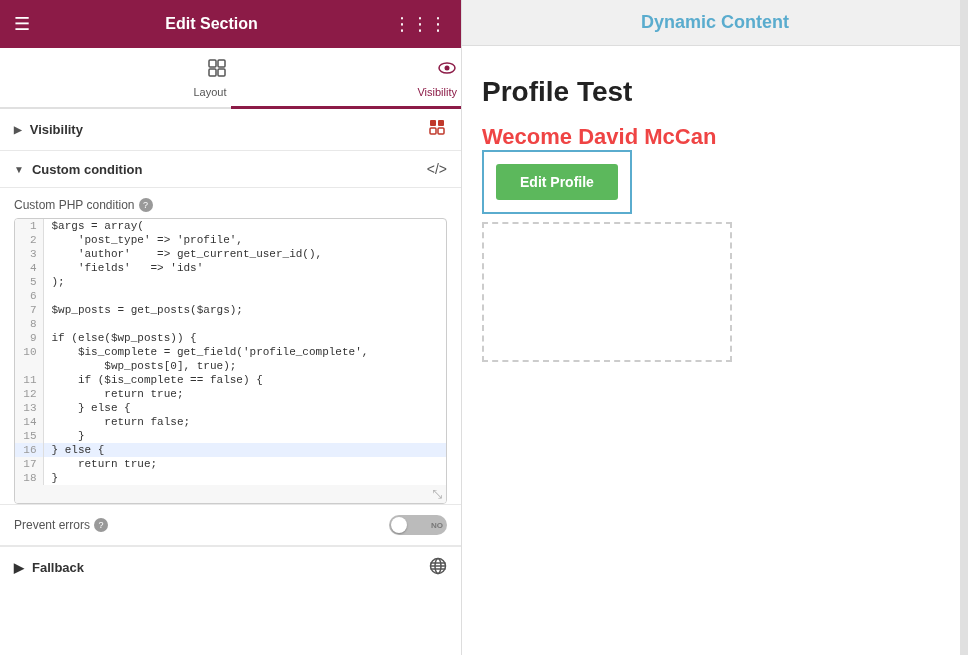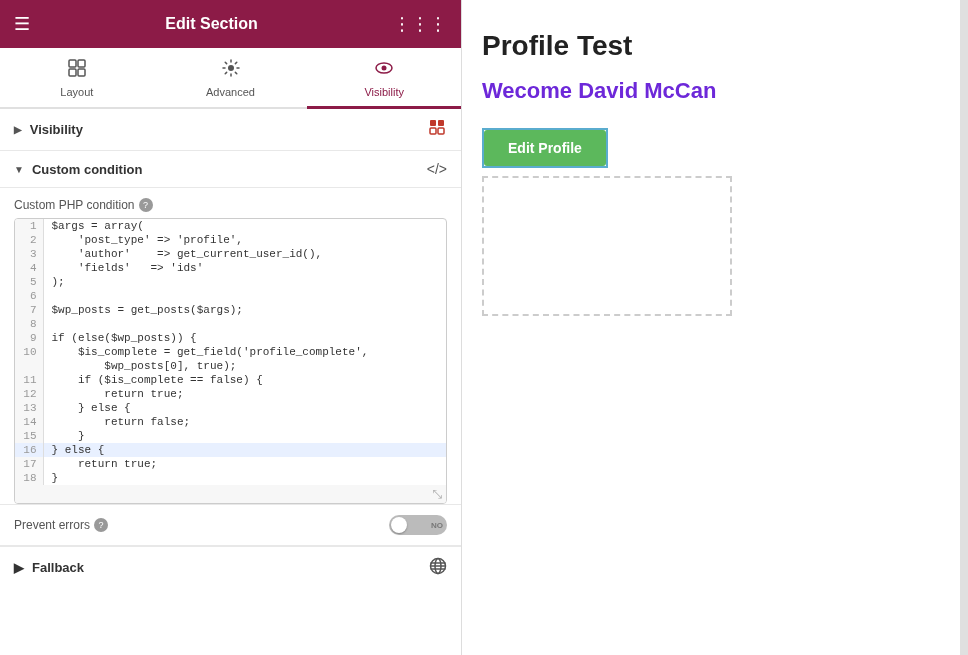--- a/index.html
+++ b/index.html
@@ -42,21 +42,21 @@
     .tabs {
       display: flex;
       border-bottom: 2px solid #e0e0e0;
       background: #fff;
       flex-shrink: 0;
     }
     .tab {
       flex: 1;
       display: flex;
       flex-direction: column;
-      align-items: center;
+      align-items: flex-end;
       padding: 10px 4px 8px;
       cursor: pointer;
       font-size: 11px;
       color: #555;
       border-bottom: 3px solid transparent;
       margin-bottom: -2px;
     }
     .tab.active {
       color: #8c1b47;
       border-bottom: 3px solid #8c1b47;
@@ -243,27 +243,26 @@
     }
     .profile-title {
       font-size: 28px;
       font-weight: 700;
       color: #222;
       margin-bottom: 16px;
     }
     .welcome-text {
       font-size: 22px;
       font-weight: 700;
-      color: #6d28d9;
-      margin-bottom: 24px;
+      color: #ef4444;
     }
     .edit-profile-btn-wrapper {
       border: 2px solid #5aacce;
       display: inline-block;
-      padding: 0;
+      padding: 12px;
     }
     .edit-profile-btn {
       background: #5cb85c;
       color: #fff;
       border: none;
       padding: 10px 24px;
       font-size: 14px;
       font-weight: 600;
       cursor: pointer;
       border-radius: 3px;
@@ -322,29 +321,20 @@
       <span class="tab-icon">
         <svg width="20" height="20" viewBox="0 0 20 20" fill="none">
             <rect x="2" y="2" width="7" height="7" rx="1" stroke="#555" stroke-width="1.5"></rect>
             <rect x="11" y="2" width="7" height="7" rx="1" stroke="#555" stroke-width="1.5"></rect>
             <rect x="2" y="11" width="7" height="7" rx="1" stroke="#555" stroke-width="1.5"></rect>
             <rect x="11" y="11" width="7" height="7" rx="1" stroke="#555" stroke-width="1.5"></rect>
           </svg>
       </span>
       <span>Layout</span>
     </div>
-    <div class="tab">
-      <span class="tab-icon">
-        <svg width="20" height="20" viewBox="0 0 20 20">
-            <circle cx="10" cy="10" r="3" fill="#555"></circle>
-            <path d="M10 2v2M10 16v2M2 10h2M16 10h2M4.22 4.22l1.42 1.42M14.36 14.36l1.42 1.42M4.22 15.78l1.42-1.42M14.36 5.64l1.42-1.42" stroke="#555" stroke-width="1.5" stroke-linecap="round"></path>
-          </svg>
-      </span>
-      <span>Advanced</span>
-    </div>
     <div class="tab active">
       <span class="tab-icon">
         <svg width="20" height="20" viewBox="0 0 20 20">
             <ellipse cx="10" cy="10" rx="8" ry="5" stroke="#8c1b47" stroke-width="1.5" fill="none"></ellipse>
             <circle cx="10" cy="10" r="2.5" fill="#8c1b47"></circle>
           </svg>
       </span>
       <span style="color:#8c1b47">Visibility</span>
     </div>
   </div>
@@ -490,20 +480,23 @@
     </span>
   </div>
 
 </div>
 
 <div style="position:relative;width:0;height:655px;">
   
 </div>
 
 <div class="right-panel">
+  <div class="right-header">
+    <span class="dynamic-content-label">Dynamic Content</span>
+  </div>
   <div class="right-content">
     <div class="profile-title">Profile Test</div>
     <div class="welcome-text">Wecome David McCan</div>
     <div class="edit-profile-btn-wrapper">
       <button class="edit-profile-btn">Edit Profile</button>
     </div>
     <div class="dashed-box"></div>
   </div>
   <div class="scrollbar-area"></div>
 </div>

